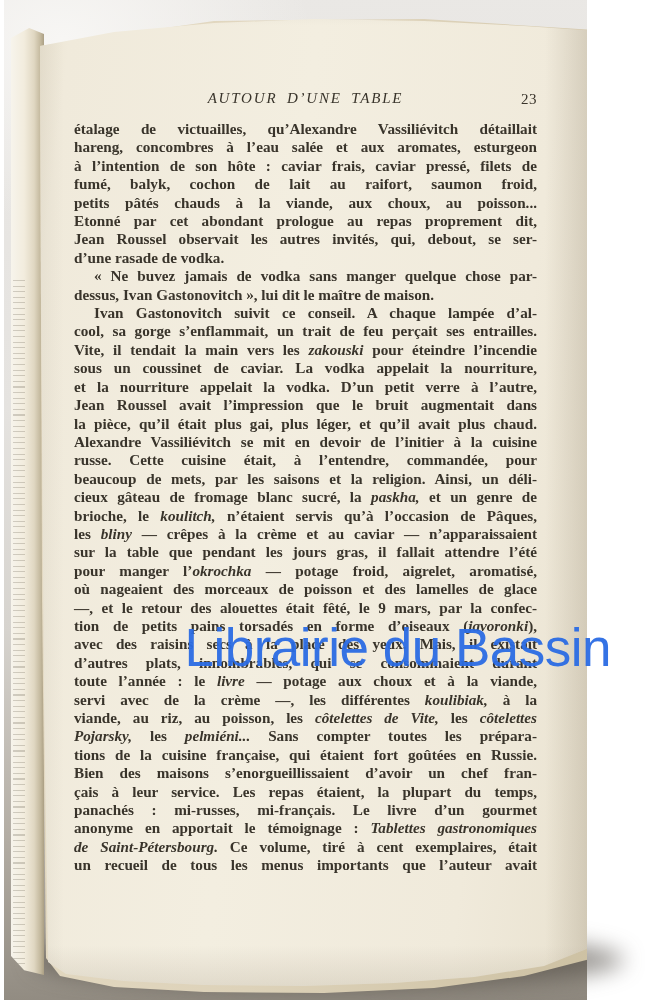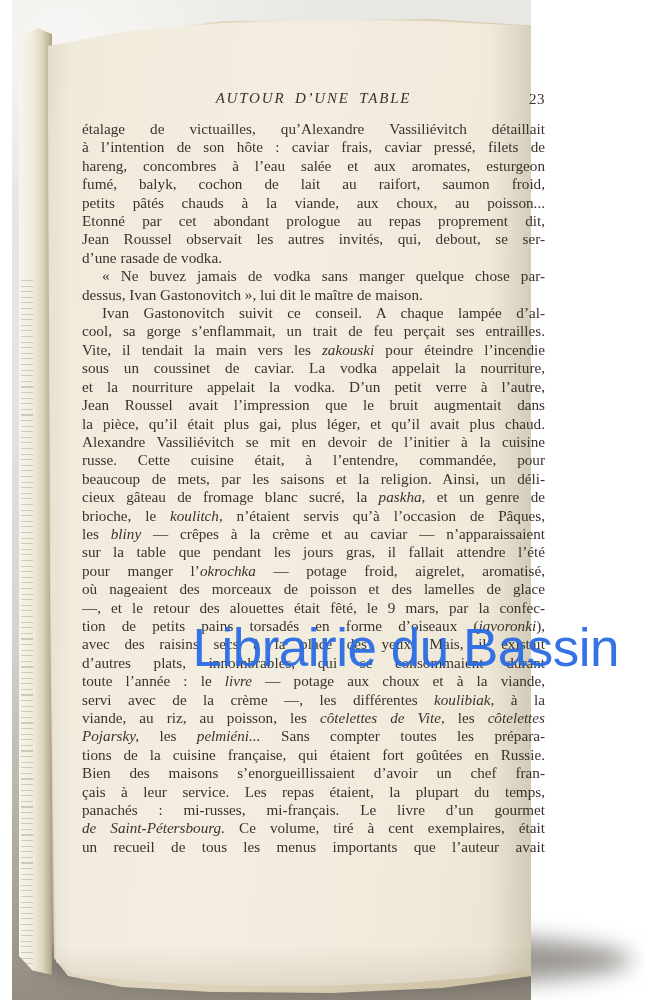--- a/index.html
+++ b/index.html
@@ -1,21 +1,21 @@
 <!DOCTYPE html>
 <html lang="fr"><head>
 <meta charset="utf-8">
 <style>
   html,body{margin:0;padding:0;}
   body{
     width:645px;height:1000px;overflow:hidden;
     font-family:"Liberation Serif", serif;
     position:relative;
   }
-  #scene{position:absolute;left:12px;top:0;width:519px;height:1000px;}
+  #scene{position:absolute;left:4px;top:0;width:583px;height:1000px;}
 
   
   .backdrop{
     position:absolute;inset:0;
     background:
       radial-gradient(ellipse 420px 300px at 10% 4%, rgba(248,247,245,.95) 0%, rgba(248,247,245,0) 60%),
       linear-gradient(178deg,#eae8e5 0%,#e5e3e0 40%,#d6d3ce 62%,#b3ada4 82%,#8e887e 100%);
   }
 
   
@@ -67,21 +67,21 @@
     position:absolute;left:0;right:0;text-align:center;
     font-style:italic;font-size:15px;letter-spacing:1.8px;word-spacing:4px;
   }
   .page-number{position:absolute;right:0;top:1px;font-size:15px;letter-spacing:.5px;margin-left:6px;}
 
   
   .body-text{
     position:absolute;left:70px;top:120px;width:463px;
     font-size:15.2px;line-height:18.42px;color:#39342b;
   }
-  .line{height:18.42px;text-align:justify;text-align-last:justify;-moz-text-align-last:justify;white-space:normal;}
+  .line{height:18.42px;text-align:justify;text-align-last:justify;-moz-text-align-last:justify;white-space:normal;font-weight:bold;}
   .line.end{text-align:left;text-align-last:left;-moz-text-align-last:left;}
   .line.indent{padding-left:20px;}
   .line i{font-style:italic;}
 
   
   .watermark-overlay{
     position:absolute;left:147px;top:617px;width:460px;
     font-family:"Liberation Sans", sans-serif;
     font-size:53px;font-weight:400;letter-spacing:-.5px;
     color:#2b6ce4;opacity:.95;white-space:nowrap;text-align:right;
@@ -101,22 +101,22 @@
   <div class="page-light"></div>
 
   <div class="page-header">
     <div class="running-title">AUTOUR D’UNE TABLE</div>
     <div class="page-number">23</div>
   </div>
 
   <div class="body-text">
     <div>
         <div class="line"><span>étalage de victuailles, qu’Alexandre Vassiliévitch détaillait</span></div>
+        <div class="line"><span>hareng, concombres à l’eau salée et aux aromates, esturgeon</span></div>
         <div class="line"><span>à l’intention de son hôte : caviar frais, caviar pressé, filets de</span></div>
-        <div class="line"><span>hareng, concombres à l’eau salée et aux aromates, esturgeon</span></div>
         <div class="line"><span>fumé, balyk, cochon de lait au raifort, saumon froid,</span></div>
         <div class="line"><span>petits pâtés chauds à la viande, aux choux, au poisson...</span></div>
         <div class="line"><span>Etonné par cet abondant prologue au repas proprement dit,</span></div>
         <div class="line"><span>Jean Roussel observait les autres invités, qui, debout, se ser-</span></div>
         <div class="line end"><span>d’une rasade de vodka.</span></div>
         <div class="line indent"><span>« Ne buvez jamais de vodka sans manger quelque chose par-</span></div>
         <div class="line end"><span>dessus, Ivan Gastonovitch », lui dit le maître de maison.</span></div>
         <div class="line indent"><span>Ivan Gastonovitch suivit ce conseil. A chaque lampée d’al-</span></div>
         <div class="line"><span>cool, sa gorge s’enflammait, un trait de feu perçait ses entrailles.</span></div>
         <div class="line"><span>Vite, il tendait la main vers les </span><i>zakouski</i><span> pour éteindre l’incendie</span></div>
@@ -138,19 +138,20 @@
         <div class="line"><span>avec des raisins secs à la place des yeux. Mais, il existait</span></div>
         <div class="line"><span>d’autres plats, innombrables, qui se consommaient durant</span></div>
         <div class="line"><span>toute l’année : le </span><i>livre</i><span> — potage aux choux et à la viande,</span></div>
         <div class="line"><span>servi avec de la crème —, les différentes </span><i>koulibiak,</i><span> à la</span></div>
         <div class="line"><span>viande, au riz, au poisson, les </span><i>côtelettes de Vite,</i><span> les </span><i>côtelettes</i></div>
         <div class="line"><i>Pojarsky,</i><span> les </span><i>pelmiéni...</i><span> Sans compter toutes les prépara-</span></div>
         <div class="line"><span>tions de la cuisine française, qui étaient fort goûtées en Russie.</span></div>
         <div class="line"><span>Bien des maisons s’enorgueillissaient d’avoir un chef fran-</span></div>
         <div class="line"><span>çais à leur service. Les repas étaient, la plupart du temps,</span></div>
         <div class="line"><span>panachés : mi-russes, mi-français. Le livre d’un gourmet</span></div>
+        <div class="line"><span>anonyme en apportait le témoignage : </span><i>Tablettes gastronomiques</i></div>
         <div class="line"><i>de Saint-Pétersbourg.</i><span> Ce volume, tiré à cent exemplaires, était</span></div>
         <div class="line"><span>un recueil de tous les menus importants que l’auteur avait</span></div>
       </div>
   </div>
 
   <div class="watermark-overlay">Librairie du Bassin</div>
 </div>
 
 </body></html>

